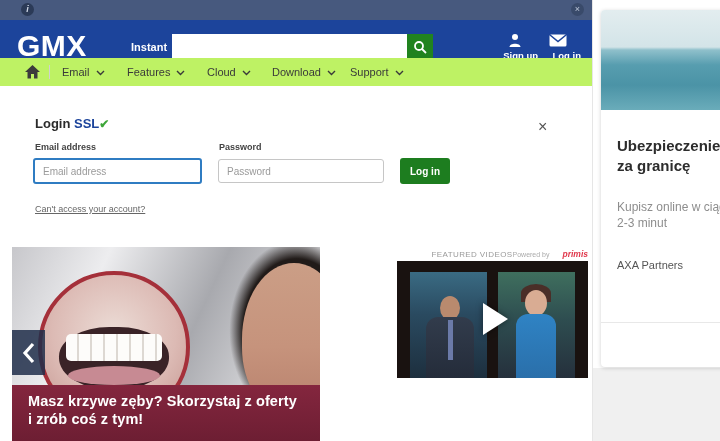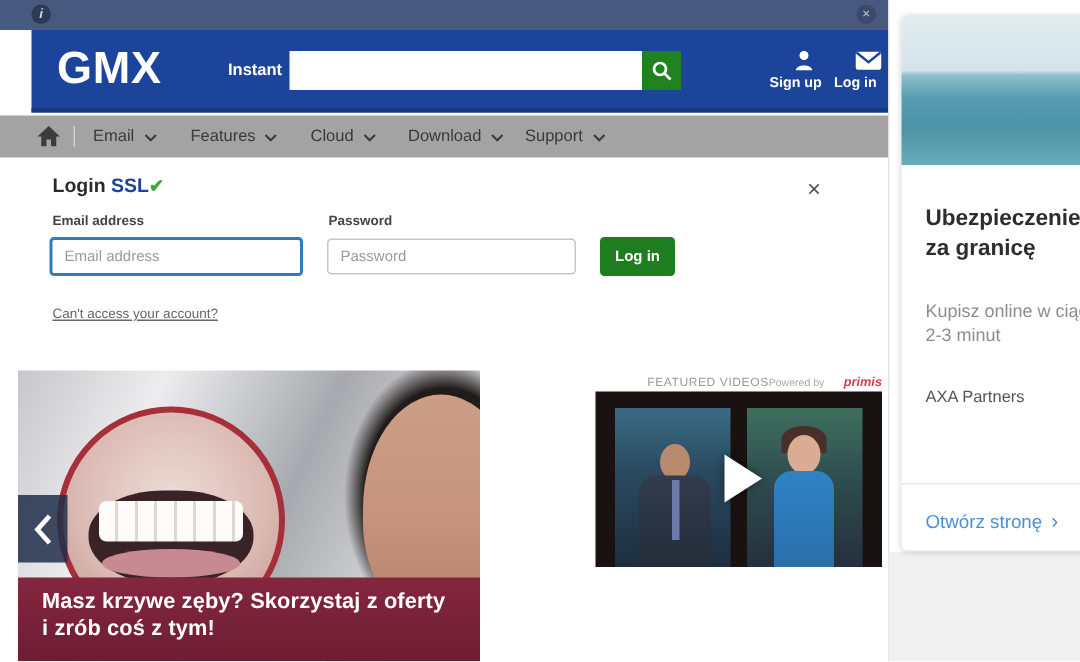--- a/index.html
+++ b/index.html
@@ -11,35 +11,35 @@
 
   
   .banner { position:absolute; left:0; top:0; width:592px; height:20px; background:#47597e; }
   .banner-info { position:absolute; left:21px; top:3px; width:13px; height:13px; border-radius:50%;
     background:#2b3a57; color:#cdd5e4; font-size:9px; font-weight:bold; text-align:center; line-height:13px; font-style:italic;}
   .banner-text { position:absolute; left:41px; top:5px; font-size:8.5px; font-weight:bold; color:#fff; letter-spacing:.2px; }
   .banner-close { position:absolute; left:571px; top:3px; width:13px; height:13px; border-radius:50%;
     background:#394a6a; color:#bcc6d8; font-size:9px; text-align:center; line-height:12px; cursor:pointer; }
 
   
-  .header { position:absolute; left:0; top:20px; width:592px; height:55px; background:#1c449b; border-bottom:3px solid #16397f;margin-left:21px; }
+  .header { position:absolute; left:0; top:20px; width:592px; height:55px; background:#1c449b; border-bottom:3px solid #16397f; }
   .logo { position:absolute; left:17px; top:9px; font-size:30px; font-weight:900; color:#fff; letter-spacing:.5px; }
   .search-label { position:absolute; left:131px; top:21px; font-size:11px; font-weight:bold; color:#fff; }
   .search-input { position:absolute; left:172px; top:14px; width:235px; height:26px; border:none; outline:none;
     font-size:11px; padding:0 8px; background:#fff; }
   .search-btn { position:absolute; left:407px; top:14px; width:26px; height:26px; background:#21831f; border:none; cursor:pointer;
     display:flex; align-items:center; justify-content:center; }
-  .hact { position:absolute; top:12px; width:46px; text-align:left; color:#fff; cursor:pointer; }
+  .hact { position:absolute; top:12px; width:46px; text-align:right; color:#fff; cursor:pointer; }
   .hact-signup { left:492px; }
   .hact-login { left:535px; }
   .hact .hicon { height:15px; display:flex; justify-content:center; align-items:flex-end; }
   .hact .hlabel { font-size:9.5px; font-weight:bold; margin-top:3px; }
 
   
-  .nav { position:absolute; left:0; top:77px; width:592px; height:28px; background:#a3a3a3; }
+  .nav { position:absolute; left:0; top:58px; width:592px; height:28px; background:#bef264; }
   .nav-home { position:absolute; left:25px; top:7px; cursor:pointer; }
   .nav-sep { position:absolute; left:49px; top:7px; width:1px; height:14px; background:#d0d0d0; }
   .nav-item { position:absolute; top:8px; font-size:11px; color:#3a3a3a; cursor:pointer; display:flex; align-items:center; gap:6px; }
   .nav-item svg { margin-top:1px; }
 
   
   .login-title { position:absolute; left:35px; top:116px; font-size:13px; font-weight:800; color:#2b2b2b; }
   .login-ssl { color:#1c449b; }
   .login-check { color:#3da639; font-size:12px; }
   .login-close { position:absolute; left:538px; top:119px; font-size:16px; color:#555; cursor:pointer; line-height:1; }
@@ -261,18 +261,15 @@
   <div class="sidebar"></div>
   <div class="sidebar-lower"></div>
   <div class="ad-card">
     <div class="ad-img"></div>
     <div class="ad-body">
       <div class="ad-title">Ubezpieczenie za granicę</div>
       <div class="ad-text">Kupisz online w ciągu 2-3 minut</div>
       <div class="ad-advertiser">AXA Partners</div>
     </div>
     <div class="ad-divider"></div>
-    <div class="ad-cta">
-      <span>Otwórz stronę</span><span class="arrow">›</span>
-    </div>
   </div>
 
 </div>
 
 </body></html>

